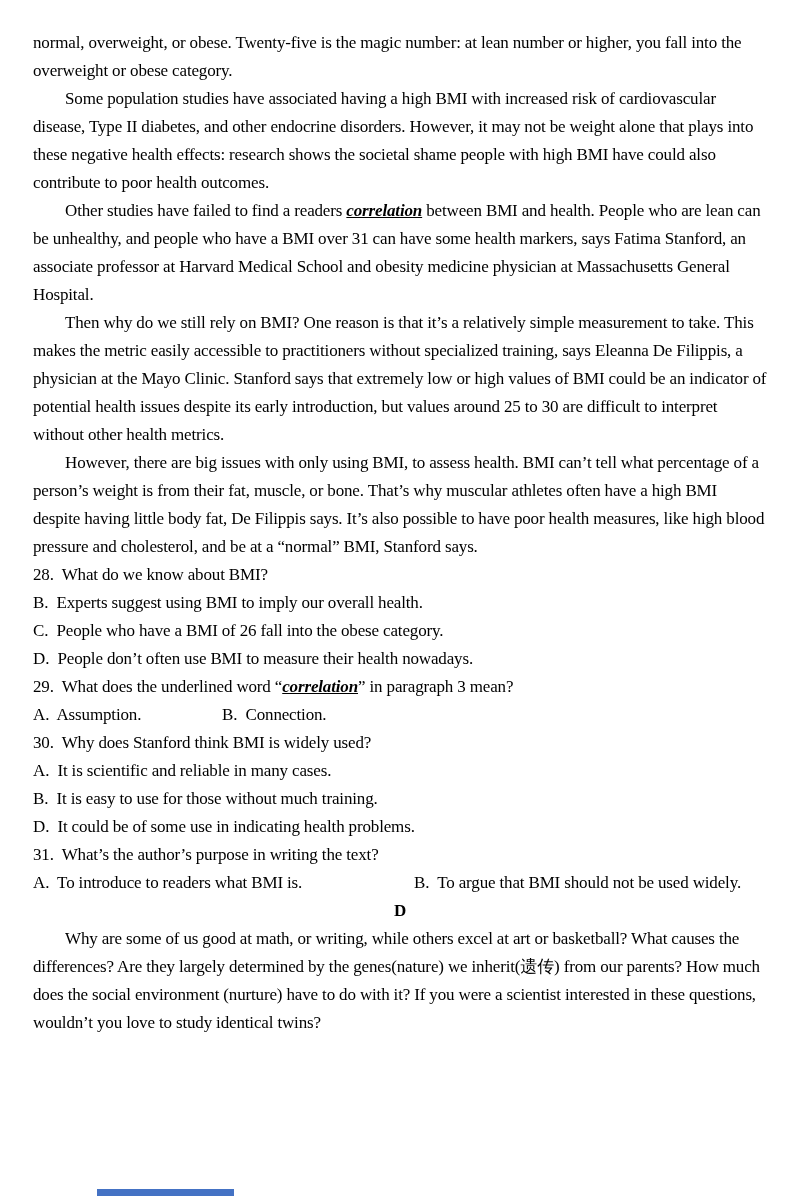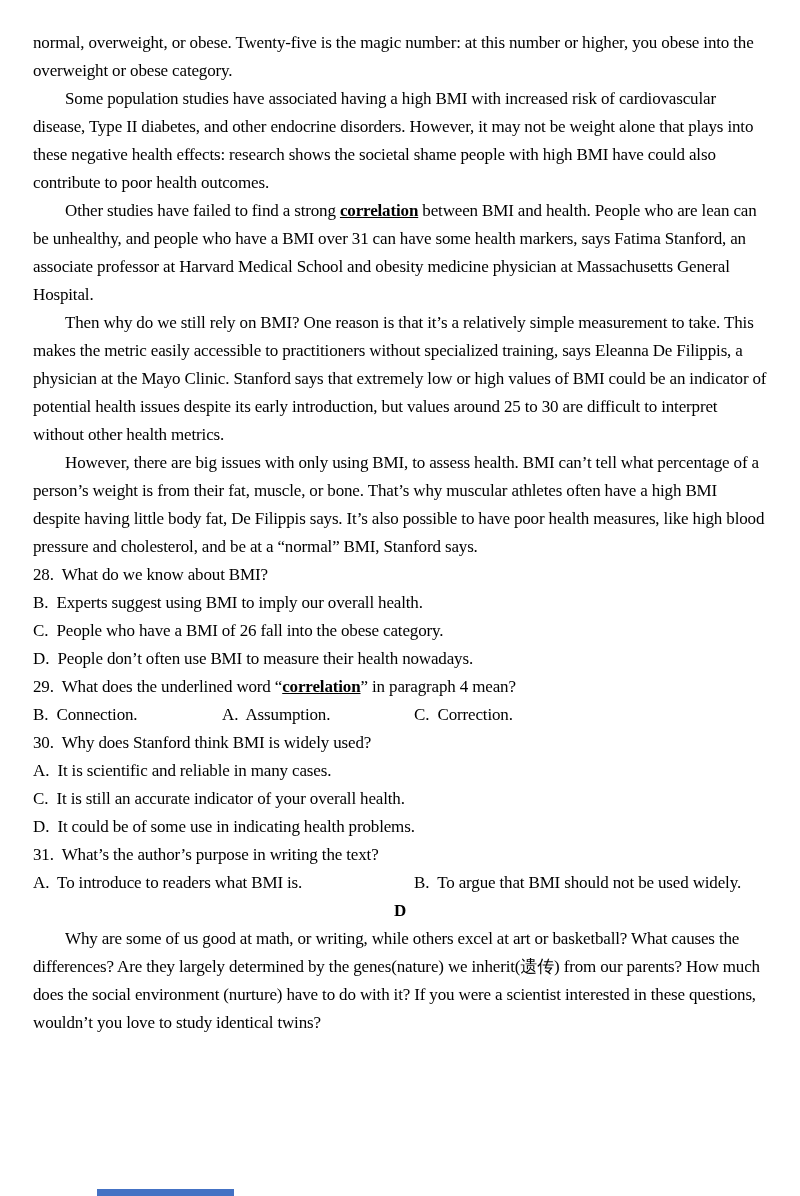--- a/index.html
+++ b/index.html
@@ -13,21 +13,21 @@
     line-height: 28px;
     letter-spacing: -0.15px;
     position: relative;
     overflow: hidden;
   }
   .page {
     padding: 29px 33px 0 33px;
   }
   p { margin: 0; }
   .indent { text-indent: 32px; }
-  .uw { font-weight: bold; text-decoration: underline; }
+  .uw { font-weight: bold; text-decoration: underline; font-style: italic; }
   .opt-row4 {
     display: grid;
     grid-template-columns: 189px 192px 186px 1fr;
   }
   .opt-grid2 {
     display: grid;
     grid-template-columns: 381px 1fr;
   }
   .heading-d {
     text-align: center;
@@ -40,46 +40,45 @@
     width: 137px;
     height: 7px;
     background: #4472c4;
   }
 </style>
 </head>
 <body>
 
 <div class="page">
 
-  <p>normal, overweight, or obese. Twenty-five is the magic number: at this number or higher, you obese into the overweight or obese category.</p>
+  <p>normal, overweight, or obese. Twenty-five is the magic number: at lean number or higher, you fall into the overweight or obese category.</p>
 
   <p class="indent">Some population studies have associated having a high BMI with increased risk of cardiovascular disease, Type II diabetes, and other endocrine disorders. However, it may not be weight alone that plays into these negative health effects: research shows the societal shame people with high BMI have could also contribute to poor health outcomes.</p>
 
-  <p class="indent"><span>Other studies have failed to find a strong </span><span class="uw">correlation</span><span> between BMI and health. People who are lean can be unhealthy, and people who have a BMI over 31 can have some health markers, says Fatima Stanford, an associate professor at Harvard Medical School and obesity medicine physician at Massachusetts General Hospital.</span></p>
+  <p class="indent"><span>Other studies have failed to find a readers </span><span class="uw">correlation</span><span> between BMI and health. People who are lean can be unhealthy, and people who have a BMI over 31 can have some health markers, says Fatima Stanford, an associate professor at Harvard Medical School and obesity medicine physician at Massachusetts General Hospital.</span></p>
 
   <p class="indent">Then why do we still rely on BMI? One reason is that it’s a relatively simple measurement to take. This makes the metric easily accessible to practitioners without specialized training, says Eleanna De Filippis, a physician at the Mayo Clinic. Stanford says that extremely low or high values of BMI could be an indicator of potential health issues despite its early introduction, but values around 25 to 30 are difficult to interpret without other health metrics.</p>
 
   <p class="indent">However, there are big issues with only using BMI, to assess health. BMI can’t tell what percentage of a person’s weight is from their fat, muscle, or bone. That’s why muscular athletes often have a high BMI despite having little body fat, De Filippis says. It’s also possible to have poor health measures, like high blood pressure and cholesterol, and be at a “normal” BMI, Stanford says.</p>
 
   <p>28.&nbsp; What do we know about BMI?</p>
   <p>B.&nbsp; Experts suggest using BMI to imply our overall health.</p>
   <p>C.&nbsp; People who have a BMI of 26 fall into the obese category.</p>
   <p>D.&nbsp; People don’t often use BMI to measure their health nowadays.</p>
 
-  <p><span>29.&nbsp; What does the underlined word “</span><span class="uw">correlation</span><span>” in paragraph 4 mean?</span></p>
+  <p><span>29.&nbsp; What does the underlined word “</span><span class="uw">correlation</span><span>” in paragraph 3 mean?</span></p>
 
   <div class="opt-row4">
+    <span>A.&nbsp; Assumption.</span>
     <span>B.&nbsp; Connection.</span>
-    <span>A.&nbsp; Assumption.</span>
-    <span>C.&nbsp; Correction.</span>
   </div>
 
   <p>30.&nbsp; Why does Stanford think BMI is widely used?</p>
   <p>A.&nbsp; It is scientific and reliable in many cases.</p>
-  <p>C.&nbsp; It is still an accurate indicator of your overall health.</p>
+  <p>B.&nbsp; It is easy to use for those without much training.</p>
   <p>D.&nbsp; It could be of some use in indicating health problems.</p>
 
   <p>31.&nbsp; What’s the author’s purpose in writing the text?</p>
 
   <div class="opt-grid2">
     <span>A.&nbsp; To introduce to readers what BMI is.</span>
     <span>B.&nbsp; To argue that BMI should not be used widely.</span>
   </div>
 
   <p class="heading-d">D</p>

